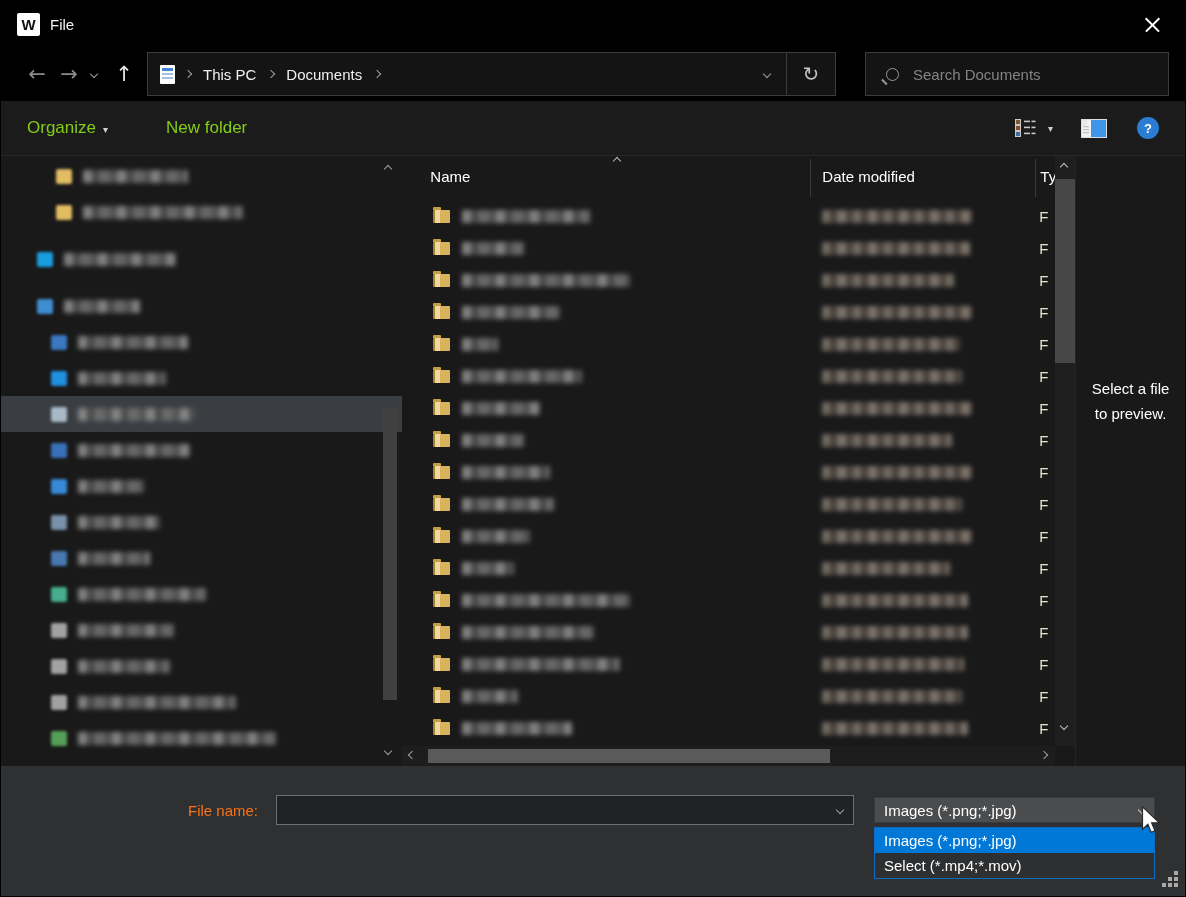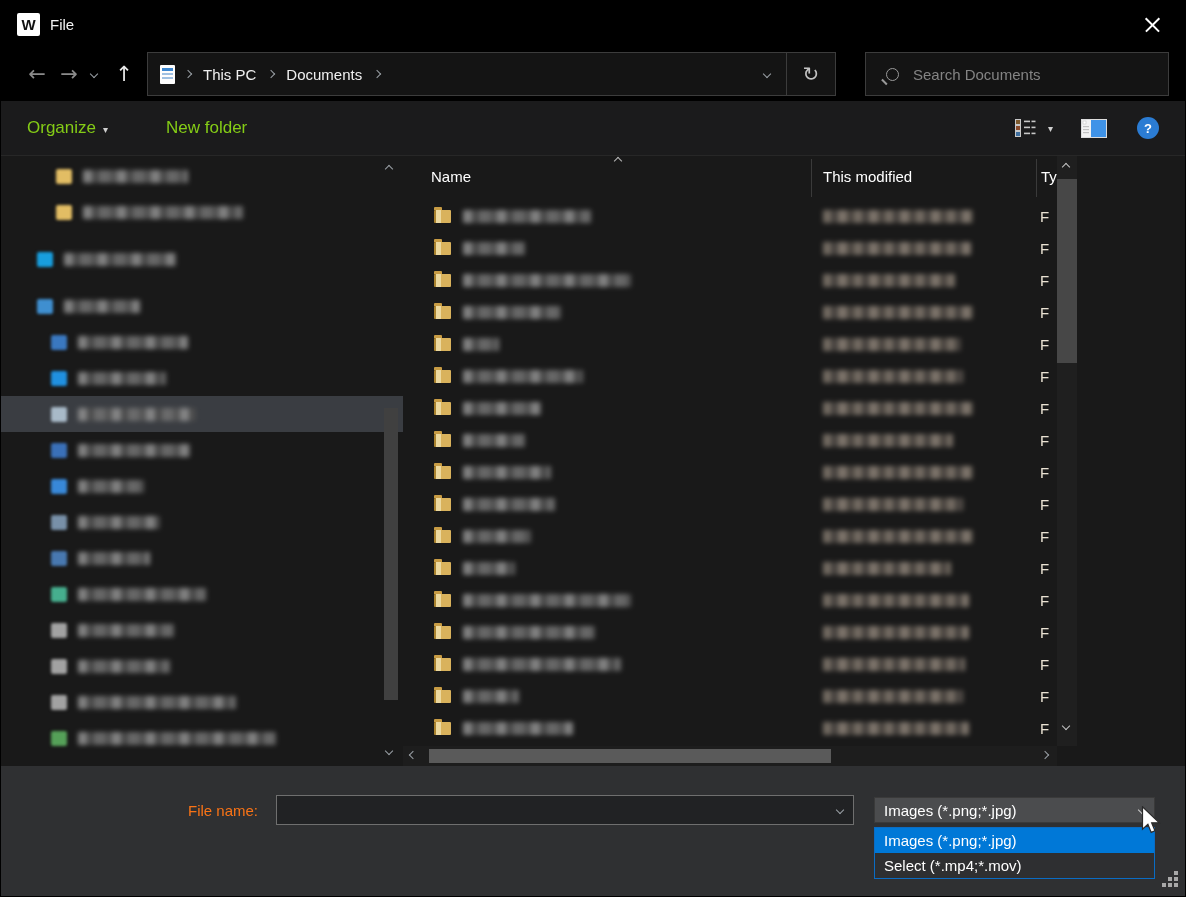--- a/index.html
+++ b/index.html
@@ -252,21 +252,21 @@
         <span class="sb-thumb"></span>
         <span class="chev down small" style="bottom:8px"></span>
       </div>
     </div>
 
     <div class="listcol">
       <div class="list-header">
         <span class="chev up small sort-caret"></span>
         <span class="col-label" style="left:28px">Name</span>
         <span class="col-sep" style="left:408px"></span>
-        <span class="col-label" style="left:420px">This modified</span>
+        <span class="col-label" style="left:420px">Date modified</span>
         <span class="col-sep" style="left:633px"></span>
         <span class="col-label" style="left:638px">Ty</span>
       </div>
       <div class="rows">
           <div class="row">
     <span class="folder-ico"></span>
     <span class="redact name-redact" style="width: 128px;"></span>
     <span class="redact date-redact" style="width: 150px;"></span>
     <span class="type-letter">F</span>
   </div>
@@ -373,20 +373,23 @@
         <span class="chev right small" style="right:9px"></span>
       </div>
     </div>
 
     <div class="vscroll">
       <span class="chev up small" style="top:8px"></span>
       <span class="v-thumb"></span>
       <span class="chev down small" style="top:567px"></span>
     </div>
 
+    <div class="preview">
+      <span class="preview-text">Select a file to preview.</span>
+    </div>
   </div>
 
   <div class="bottombar">
     <span class="fn-label">File name:</span>
     <div class="fn-combo">
       <input class="fn-input" value="" style="">
       <span class="chev down small"></span>
     </div>
     <div class="ft-select">
       <span>Images (*.png;*.jpg)</span>

